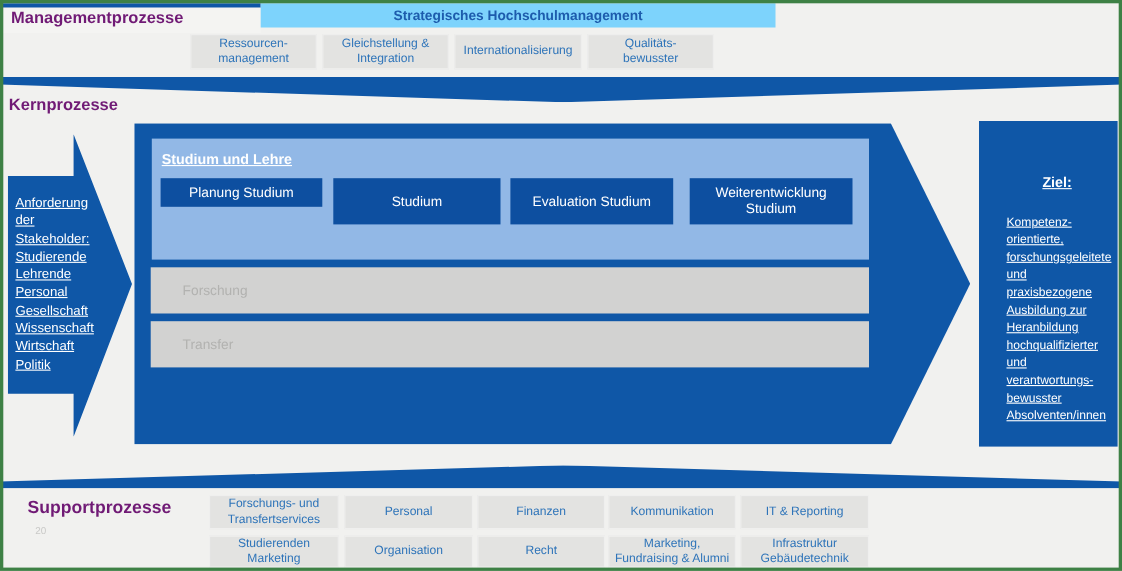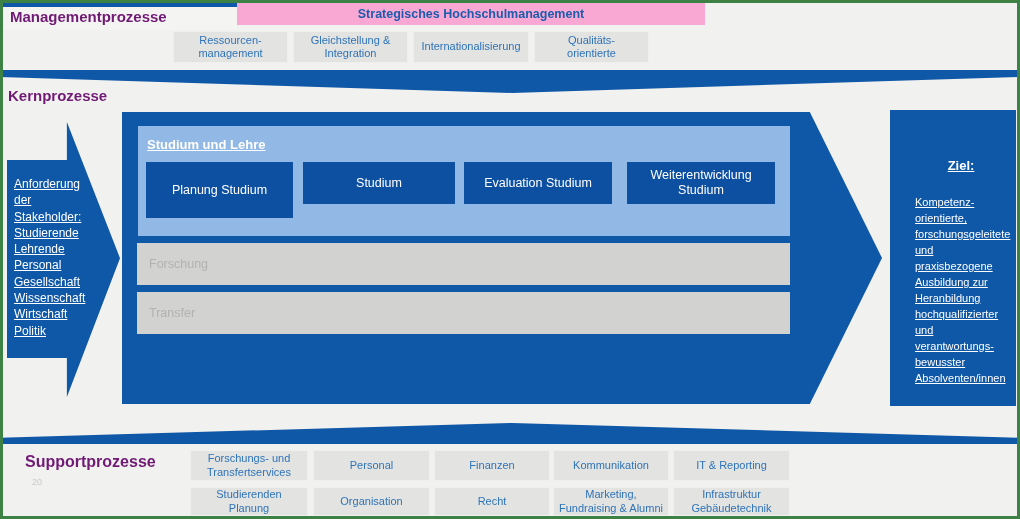--- a/index.html
+++ b/index.html
@@ -21,45 +21,45 @@
     color:#2e74b9;font-size:11px;line-height:13.5px;text-align:center;
     display:flex;align-items:center;justify-content:center;
   }
   .blue-fill{background:#0f57a7;padding-left:16px;}
   .subbox{
     background:#0d4fa0;color:#ffffff;font-size:12.5px;line-height:15px;
     text-align:center;display:flex;align-items:center;justify-content:center;
   }
   .bar{
     background:#d2d2d1;color:#b2b2b0;font-size:12.5px;
-    display:flex;align-items:center;padding-left:12px;
+    display:flex;align-items:center;padding-left:29px;
   }
   .white-txt{color:#ffffff;text-decoration:underline;}
 </style>
 </head>
 <body>
 
 <div id="slide">
 
   <div class="abs" style="left:0;top:3px;width:237px;height:4px;background:#0f57a7;"></div>
 
   <div class="abs" style="left:0;top:7px;width:237px;height:23px;background:#f4f4f2;"></div>
 
   <div class="abs section-title pre" style="left:10px;top:8px;">Managementprozesse</div>
 
-  <div class="abs" style="left:237px;top:3px;width:468px;height:22px;background:#f9a8d4;
+  <div class="abs" style="left:237px;top:3px;width:468px;height:22px;background:#7dd3fc;
               color:#1d5cad;font-weight:bold;font-size:12.5px;line-height:22px;text-align:center;">Strategisches Hochschulmanagement</div>
 
   <div class="abs gray-box pre" style="left:173px;top:31px;width:115px;height:32px;">Ressourcen-
 management</div>
   <div class="abs gray-box pre" style="left:293px;top:31px;width:115px;height:32px;">Gleichstellung &amp;
 Integration</div>
   <div class="abs gray-box pre" style="left:413px;top:31px;width:116px;height:32px;">Internationalisierung</div>
   <div class="abs gray-box pre" style="left:534px;top:31px;width:115px;height:32px;">Qualitäts-
-orientierte</div>
+bewusster</div>
 
   <div class="abs blue-fill" style="left:0;top:70px;width:1020px;height:23px;
               clip-path:polygon(0 0, 100% 0, 100% 30%, 50.2% 100%, 0 30%);"></div>
 
   <div class="abs section-title" style="left:8px;top:87px;">Kernprozesse</div>
 
   <div class="abs blue-fill" style="left:7px;top:122px;width:113px;height:275px;
               clip-path:polygon(0 13.8%, 53% 13.8%, 53% 0, 100% 49.5%, 53% 100%, 53% 85.8%, 0 85.8%);"></div>
   <div class="abs pre white-txt" style="left:14px;top:176px;font-size:12px;line-height:16.3px;">Anforderung
 der
@@ -71,21 +71,21 @@
 Wissenschaft
 Wirtschaft
 Politik</div>
 
   <div class="abs blue-fill" style="left:122px;top:112px;width:760px;height:292px;
               clip-path:polygon(0 0, 90.5% 0, 100% 50%, 90.5% 100%, 0 100%);"></div>
 
   <div class="abs" style="left:138px;top:126px;width:652px;height:110px;background:#92b8e6;"></div>
   <div class="abs white-txt" style="left:147px;top:137px;font-weight:bold;font-size:13px;">Studium und Lehre</div>
 
-  <div class="abs subbox pre" style="left:146px;top:162px;width:147px;height:56px;">Planung Studium</div>
+  <div class="abs subbox pre" style="left:146px;top:162px;width:147px;height:26px;">Planung Studium</div>
   <div class="abs subbox pre" style="left:303px;top:162px;width:152px;height:42px;">Studium</div>
   <div class="abs subbox pre" style="left:464px;top:162px;width:148px;height:42px;">Evaluation Studium</div>
   <div class="abs subbox pre" style="left:627px;top:162px;width:148px;height:42px;">Weiterentwicklung
 Studium</div>
 
   <div class="abs bar" style="left:137px;top:243px;width:653px;height:42px;">Forschung</div>
   <div class="abs bar" style="left:137px;top:292px;width:653px;height:42px;">Transfer</div>
 
   <div class="abs blue-fill" style="left:890px;top:110px;width:126px;height:296px;">
     <div class="white-txt" style="margin-top:48px;text-align:center;font-weight:bold;font-size:13px;">Ziel:</div>
@@ -108,21 +108,21 @@
   <div class="abs" style="left:32px;top:477px;font-size:9px;color:#c9c9c7;">20</div>
 
   <div class="abs gray-box pre" style="left:190px;top:450px;width:118px;height:31px;">Forschungs- und
 Transfertservices</div>
   <div class="abs gray-box pre" style="left:313px;top:450px;width:117px;height:31px;">Personal</div>
   <div class="abs gray-box pre" style="left:553px;top:450px;width:116px;height:31px;">Kommunikation</div>
   <div class="abs gray-box pre" style="left:434px;top:450px;width:116px;height:31px;">Finanzen</div>
   <div class="abs gray-box pre" style="left:673px;top:450px;width:117px;height:31px;">IT &amp; Reporting</div>
 
   <div class="abs gray-box pre" style="left:190px;top:487px;width:118px;height:29px;">Studierenden
-Planung</div>
+Marketing</div>
   <div class="abs gray-box pre" style="left:313px;top:487px;width:117px;height:29px;">Organisation</div>
   <div class="abs gray-box pre" style="left:434px;top:487px;width:116px;height:29px;">Recht</div>
   <div class="abs gray-box pre" style="left:553px;top:487px;width:116px;height:29px;">Marketing,
 Fundraising &amp; Alumni</div>
   <div class="abs gray-box pre" style="left:673px;top:487px;width:117px;height:29px;">Infrastruktur
 Gebäudetechnik</div>
 
   <div id="border-overlay"></div>
 </div>
 

